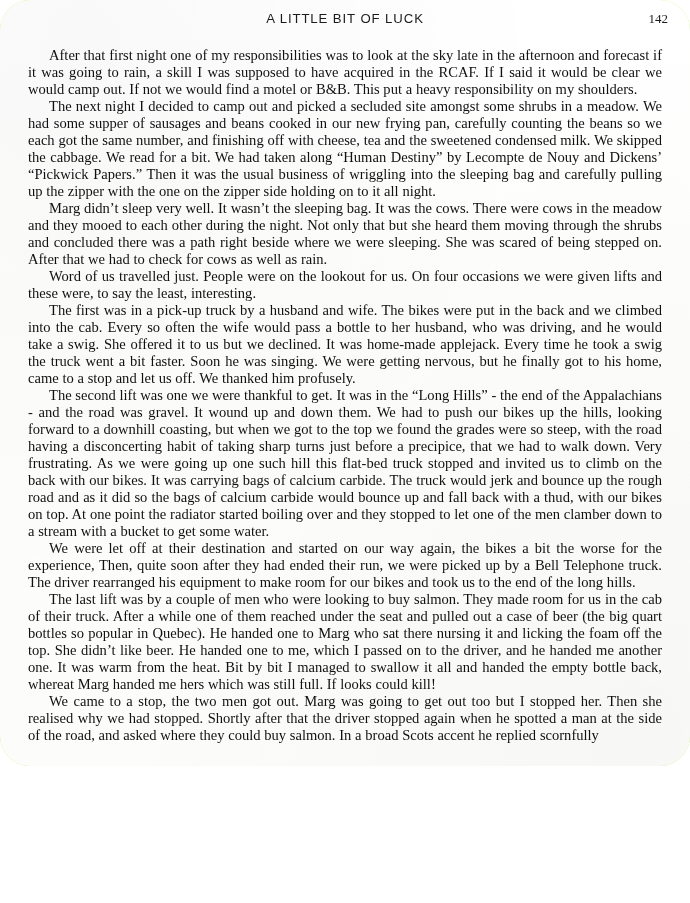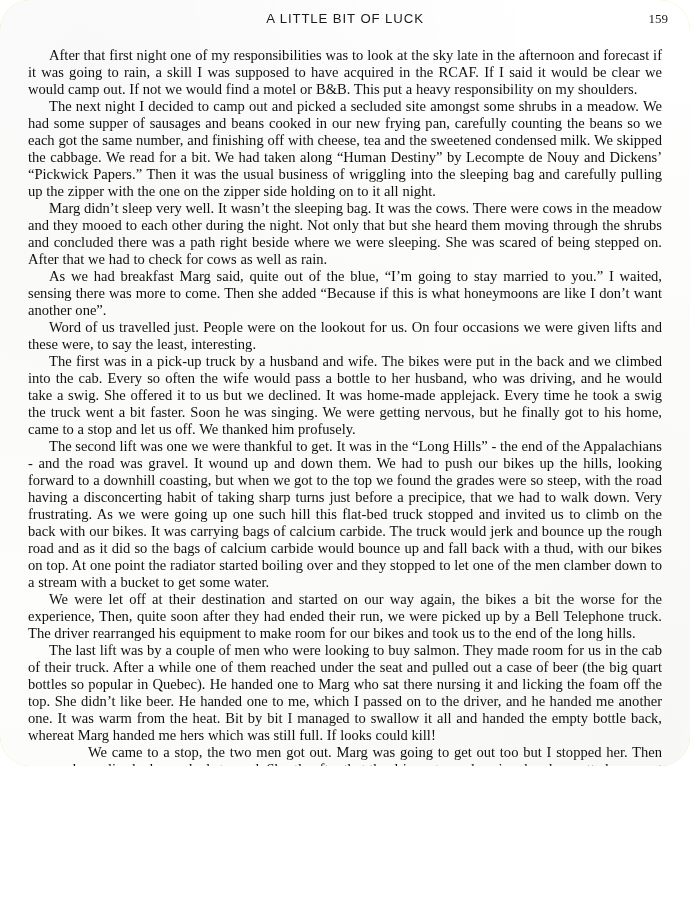--- a/index.html
+++ b/index.html
@@ -73,38 +73,36 @@
     text-justify: inter-word;
     text-indent: 21px;
     font-size: 14.55px;
     line-height: 17px;
     word-spacing: 0.1px;
     hyphens: none;
     -webkit-hyphens: none;
   }
   p.para:last-child {
     text-align: justify;
-    margin-left: 39px;
   }
 </style>
 </head>
 <body>
 
 <div class="page">
 
   <div class="running-head">
     <div class="head-title">A LITTLE BIT OF LUCK</div>
-    <div class="page-number">159</div>
+    <div class="page-number">142</div>
   </div>
 
   <div class="body-text">
     <p class="para">After that first night one of my responsibilities was to look at the sky late in the afternoon and forecast if it was going to rain, a skill I was supposed to have acquired in the RCAF. If I said it would be clear we would camp out. If not we would find a motel or B&amp;B. This put a heavy responsibility on my shoulders.</p>
     <p class="para">The next night I decided to camp out and picked a secluded site amongst some shrubs in a meadow. We had some supper of sausages and beans cooked in our new frying pan, carefully counting the beans so we each got the same number, and finishing off with cheese, tea and the sweetened condensed milk. We skipped the cabbage. We read for a bit. We had taken along “Human Destiny” by Lecompte de Nouy and Dickens’ “Pickwick Papers.” Then it was the usual business of wriggling into the sleeping bag and carefully pulling up the zipper with the one on the zipper side holding on to it all night.</p>
     <p class="para">Marg didn’t sleep very well. It wasn’t the sleeping bag. It was the cows. There were cows in the meadow and they mooed to each other during the night. Not only that but she heard them moving through the shrubs and concluded there was a path right beside where we were sleeping. She was scared of being stepped on. After that we had to check for cows as well as rain.</p>
-    <p class="para">As we had breakfast Marg said, quite out of the blue, “I’m going to stay married to you.” I waited, sensing there was more to come. Then she added “Because if this is what honeymoons are like I don’t want another one”.</p>
     <p class="para">Word of us travelled just. People were on the lookout for us. On four occasions we were given lifts and these were, to say the least, interesting.</p>
     <p class="para">The first was in a pick-up truck by a husband and wife. The bikes were put in the back and we climbed into the cab. Every so often the wife would pass a bottle to her husband, who was driving, and he would take a swig. She offered it to us but we declined. It was home-made applejack. Every time he took a swig the truck went a bit faster. Soon he was singing. We were getting nervous, but he finally got to his home, came to a stop and let us off. We thanked him profusely.</p>
     <p class="para">The second lift was one we were thankful to get. It was in the “Long Hills” - the end of the Appalachians - and the road was gravel. It wound up and down them. We had to push our bikes up the hills, looking forward to a downhill coasting, but when we got to the top we found the grades were so steep, with the road having a disconcerting habit of taking sharp turns just before a precipice, that we had to walk down. Very frustrating. As we were going up one such hill this flat-bed truck stopped and invited us to climb on the back with our bikes. It was carrying bags of calcium carbide. The truck would jerk and bounce up the rough road and as it did so the bags of calcium carbide would bounce up and fall back with a thud, with our bikes on top. At one point the radiator started boiling over and they stopped to let one of the men clamber down to a stream with a bucket to get some water.</p>
     <p class="para">We were let off at their destination and started on our way again, the bikes a bit the worse for the experience, Then, quite soon after they had ended their run, we were picked up by a Bell Telephone truck. The driver rearranged his equipment to make room for our bikes and took us to the end of the long hills.</p>
     <p class="para">The last lift was by a couple of men who were looking to buy salmon. They made room for us in the cab of their truck. After a while one of them reached under the seat and pulled out a case of beer (the big quart bottles so popular in Quebec). He handed one to Marg who sat there nursing it and licking the foam off the top. She didn’t like beer. He handed one to me, which I passed on to the driver, and he handed me another one. It was warm from the heat. Bit by bit I managed to swallow it all and handed the empty bottle back, whereat Marg handed me hers which was still full. If looks could kill!</p>
     <p class="para">We came to a stop, the two men got out. Marg was going to get out too but I stopped her. Then she realised why we had stopped. Shortly after that the driver stopped again when he spotted a man at the side of the road, and asked where they could buy salmon. In a broad Scots accent he replied scornfully</p>
   </div>
 
 </div>
 

